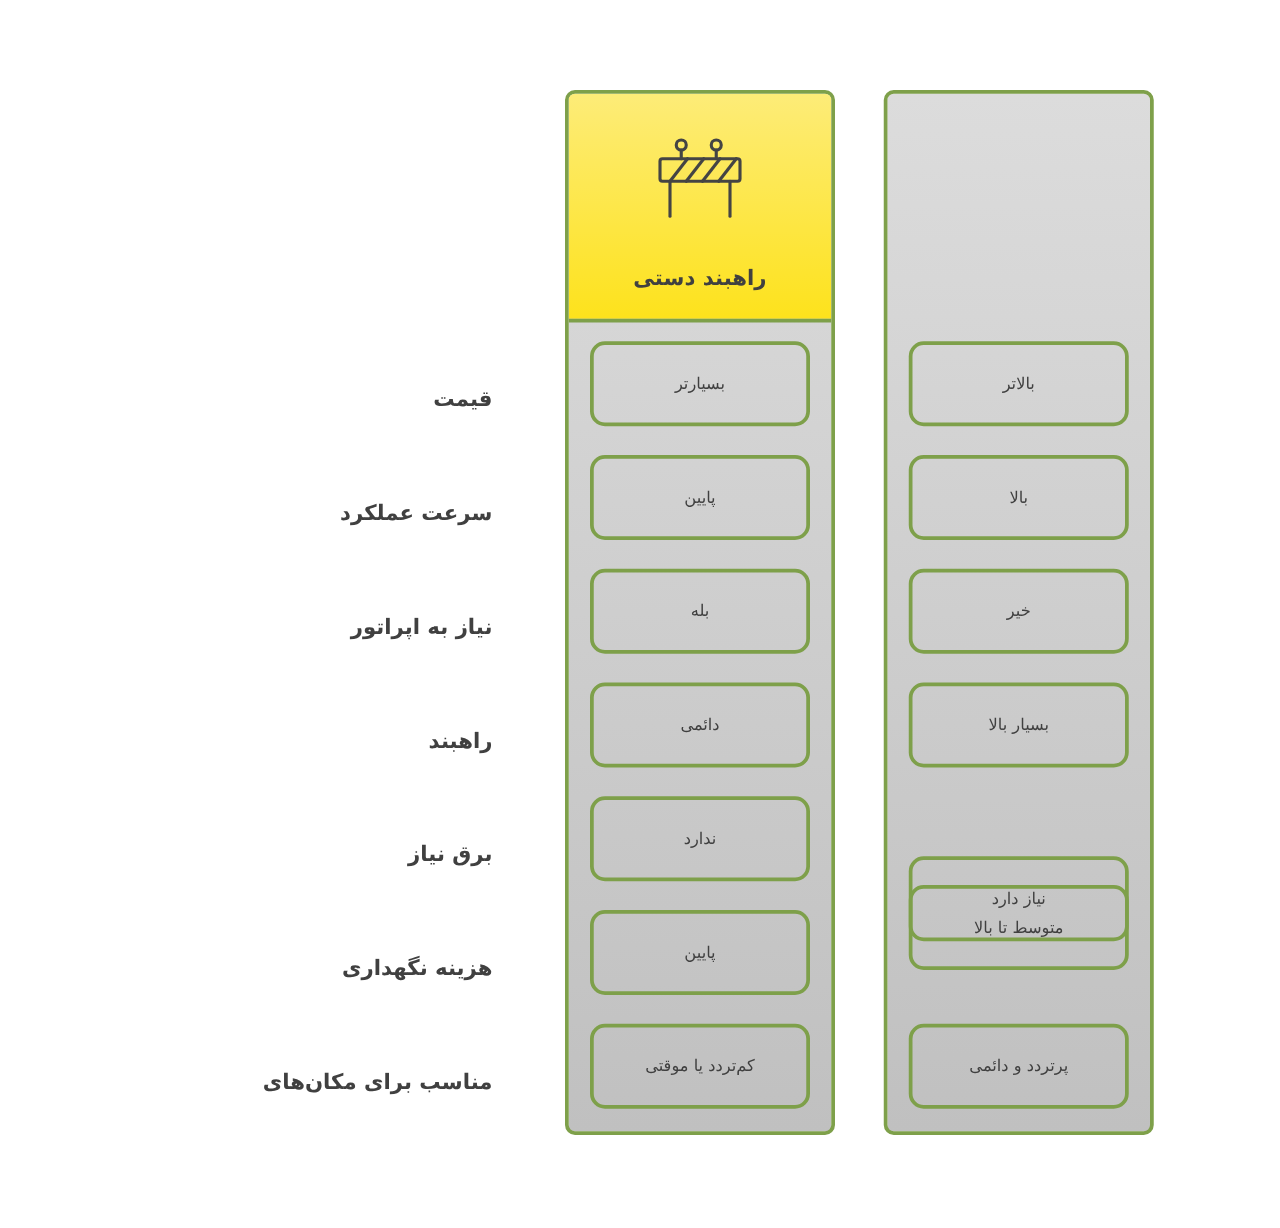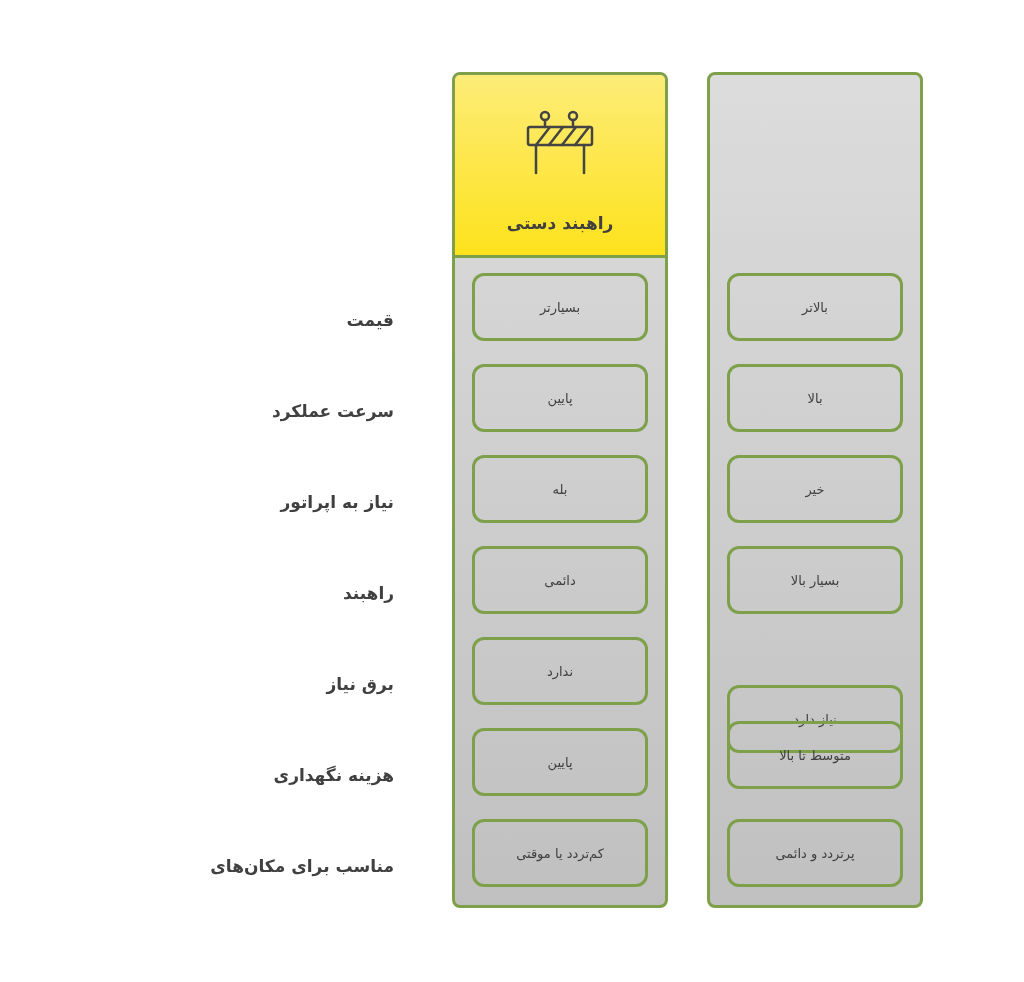--- a/index.html
+++ b/index.html
@@ -73,15 +73,15 @@
   <div class="cell" style="top:653px;">پایین</div>
   <div class="cell" style="top:744px;">کم‌تردد یا موقتی</div>
 </div>
 
 <div class="column col-auto">
   <div class="cell" style="top:198px;">بالاتر</div>
   <div class="cell" style="top:289px;">بالا</div>
   <div class="cell" style="top:380px;">خیر</div>
   <div class="cell" style="top:471px;">بسیار بالا</div>
   <div class="cell" style="top:562px;margin-top:48px;">نیاز دارد</div>
-  <div class="cell" style="top:646px;">متوسط تا بالا</div>
+  <div class="cell" style="top:633px;">متوسط تا بالا</div>
   <div class="cell" style="top:744px;">پرتردد و دائمی</div>
 </div>
 
 </body></html>

